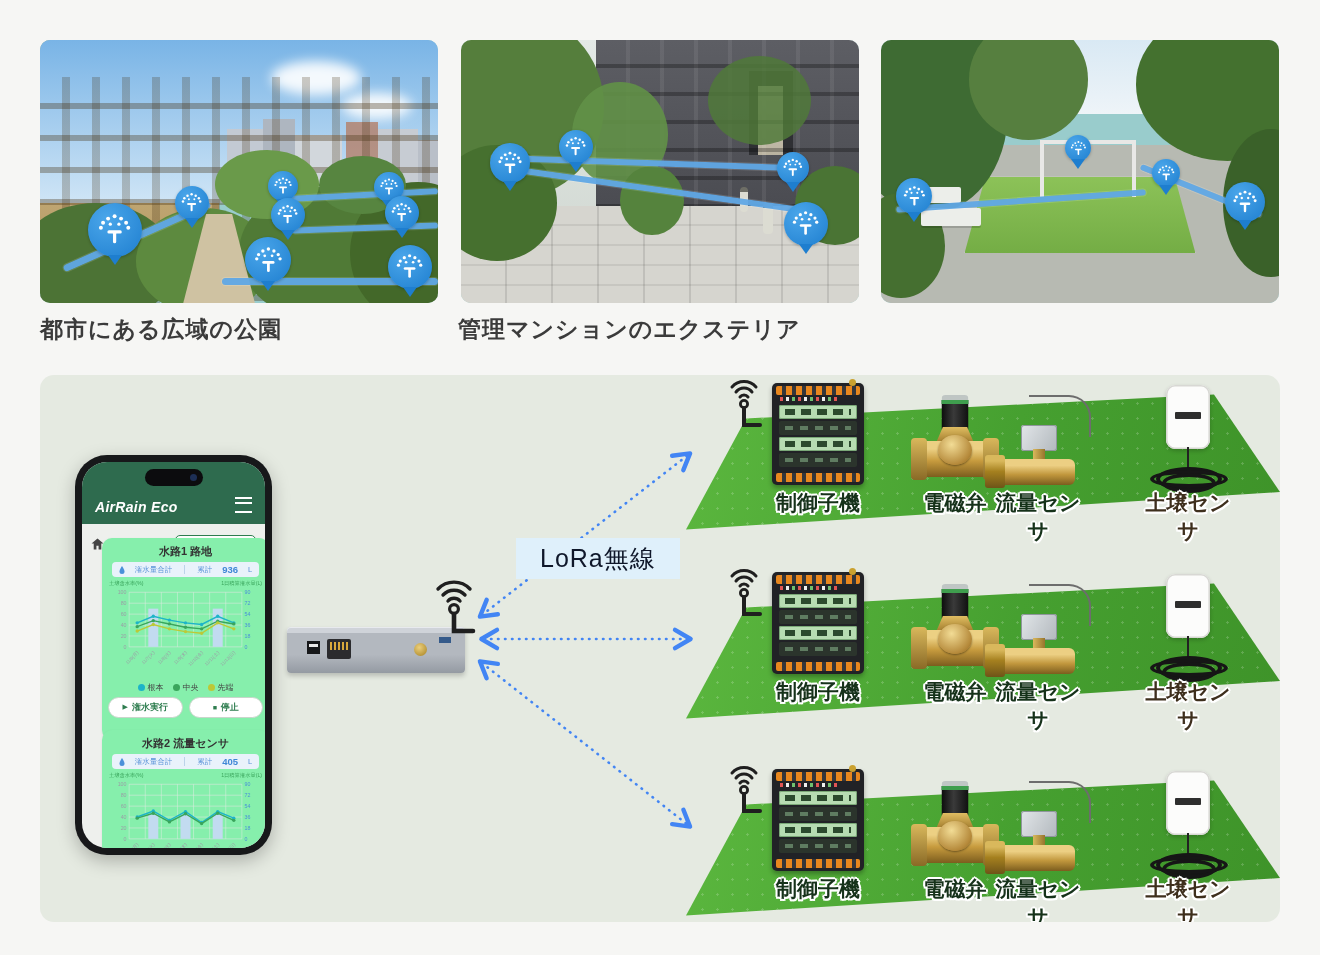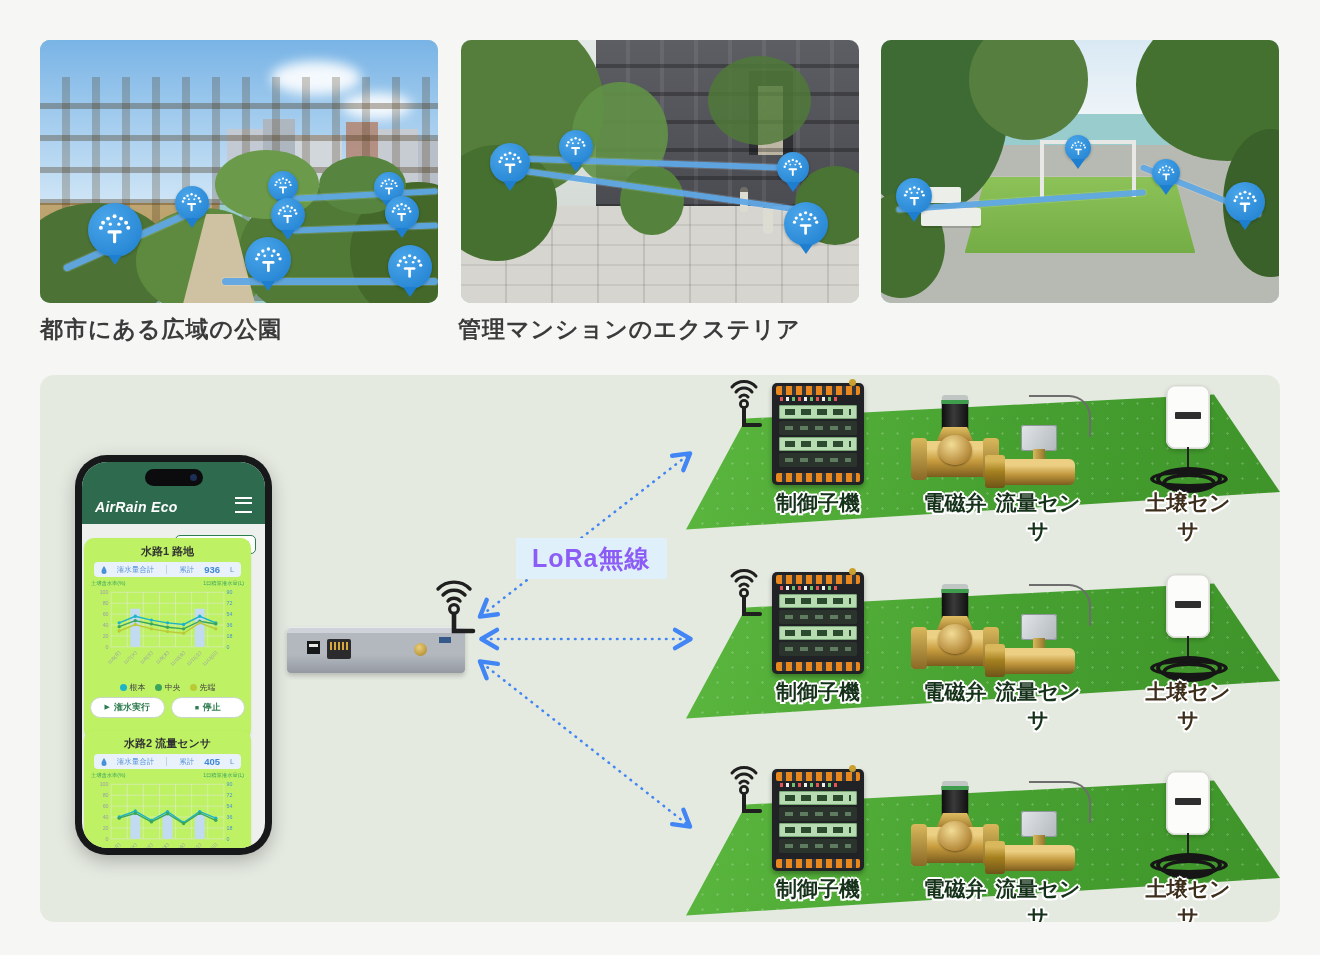--- a/index.html
+++ b/index.html
@@ -65,21 +65,21 @@
   .notch{position:absolute;left:50%;top:7px;transform:translateX(-50%);width:58px;height:17px;border-radius:9px;background:#0c0c0e;}
   .notch i{position:absolute;right:6px;top:5px;width:7px;height:7px;border-radius:50%;background:#1d2f55;}
   .logo{position:absolute;left:13px;bottom:9px;color:#fff;font-size:14px;font-weight:800;font-style:italic;letter-spacing:.3px;}
   .menu-icon{position:absolute;right:13px;bottom:11px;width:17px;height:12px;
       border-top:2.4px solid #fff;border-bottom:2.4px solid #fff;}
   .menu-icon::after{content:"";position:absolute;left:0;top:2.6px;width:100%;height:2.4px;background:#fff;}
   .nav-row{position:absolute;left:9px;right:9px;top:70px;height:24px;display:flex;align-items:center;gap:6px;}
   .home-label{font-size:12px;font-weight:700;color:#333;}
   .sched-btn{margin-left:auto;display:flex;align-items:center;gap:3px;border:1.2px solid #2e7d4f;border-radius:5px;
       background:#fff;color:#2e7d4f;font-size:8px;font-weight:700;padding:3px 6px;}
-  .card{position:absolute;left:2px;width:167px;background:#bef264;border-radius:10px;
+  .card{position:absolute;left:20px;width:167px;background:#86efac;border-radius:10px;
       box-shadow:0 1px 3px rgba(0,0,0,.08);padding:6px 6px 22px;box-sizing:border-box;text-align:center;}
   .card-title{font-size:11px;font-weight:700;color:#333;}
   .badge{display:inline-flex;align-items:center;gap:10px;margin-top:3px;background:#e9f2fb;border-radius:4px;
       padding:2px 7px;color:#5a93d8;font-size:7.5px;}
   .badge .sep{width:0;height:9px;border-left:1px solid #bcd3ea;margin:0 2px;}
   .badge b{font-size:9.5px;color:#3f87d6;}
   .legend{display:flex;justify-content:center;gap:9px;margin-top:1px;}
   .legend span{display:flex;align-items:center;gap:3px;font-size:8px;color:#444;}
   .legend-dot{width:7px;height:7px;border-radius:50%;}
   .btn-row{display:flex;gap:6px;margin-top:4px;}
@@ -96,22 +96,22 @@
       background:repeating-linear-gradient(90deg,#d9a93c 0 2px,#2b2b2e 2px 4px);}
   .dip{position:absolute;left:20px;top:14px;width:13px;height:13px;background:#17181a;}
   .dip::after{content:"";position:absolute;left:2px;top:3px;width:9px;height:3px;background:#e8e8e8;}
   .sma{position:absolute;right:38px;top:16px;width:13px;height:13px;border-radius:50%;
       background:radial-gradient(circle at 40% 35%,#eccf7c,#a5801f);}
   .pu-led{position:absolute;right:14px;top:10px;width:12px;height:6px;background:#355a8a;}
   .pu-label{position:absolute;left:247px;top:300px;width:178px;text-align:center;
       font-size:27px;font-weight:800;color:#323232;letter-spacing:2px;}
 
   
-  .lora{position:absolute;left:476px;top:163px;background:#dff0fb;color:#8b5cf6;
-      font-size:25px;font-weight:700;padding:4px 16px;letter-spacing:1px;}
+  .lora{position:absolute;left:476px;top:163px;background:#dff0fb;color:#0f172a;
+      font-size:25px;font-weight:400;padding:4px 24px;letter-spacing:1px;}
 
   
   .field-row{position:absolute;left:640px;width:600px;height:150px;}
   .platform{position:absolute;inset:0;background:
       radial-gradient(rgba(255,255,255,.18) 1px,transparent 1.4px) 0 0/15px 15px,
       linear-gradient(104deg,#5cb83f,#46a030 55%,#3e9329);
       clip-path:polygon(11% 25%,89% 9%,100% 74%,1% 99%);}
   .dev-label{position:absolute;top:108px;font-weight:800;font-size:21px;color:#16321a;text-align:center;
       text-shadow:-2px 0 #fff,2px 0 #fff,0 -2px #fff,0 2px #fff,-1.5px -1.5px #fff,1.5px 1.5px #fff,-1.5px 1.5px #fff,1.5px -1.5px #fff;}
   .dev-label.soil{color:#3e2f1d;}

